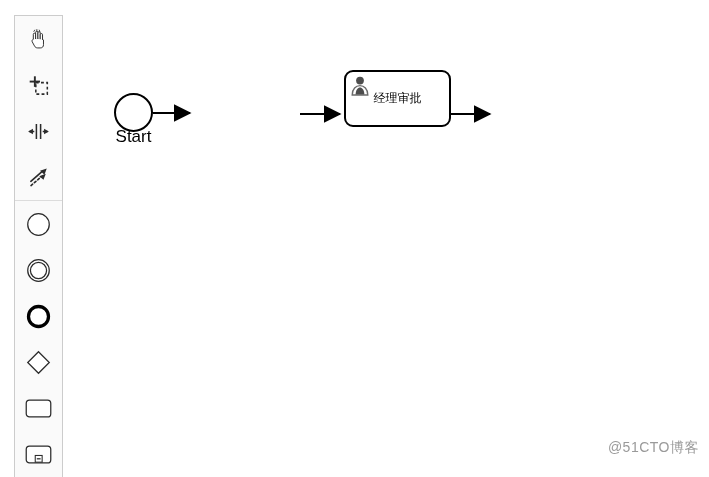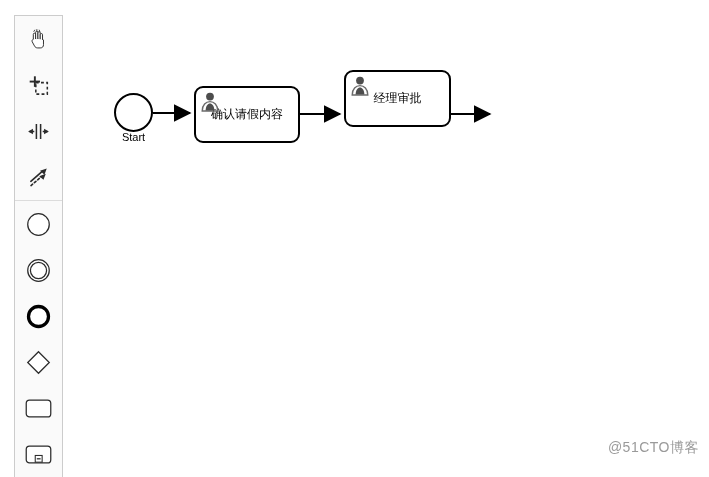--- a/index.html
+++ b/index.html
@@ -70,21 +70,21 @@
   }
   .event-start { border-width: 2px; }
   .event-end   { border-width: 4px; }
 
   .event-label {
     position: absolute;
     top: 100%;
     left: 50%;
     transform: translateX(-50%);
     margin-top: 1px;
-    font-size: 11px;
+    font-size: 17px;
     color: #000000;
     white-space: nowrap;
     line-height: 12px;
     font-family: "Liberation Sans", "DejaVu Sans", sans-serif;
   }
 
   
   .task {
     background: #ffffff;
     border: 2px solid #000000;
@@ -149,30 +149,20 @@
 
     <line x1="300" y1="114" x2="340" y2="114" stroke="#000000" stroke-width="2" marker-end="url(#seq-arrow)"></line>
 
     <line x1="451" y1="114" x2="490" y2="114" stroke="#000000" stroke-width="2" marker-end="url(#seq-arrow)"></line>
   </svg>
 
   <div class="shape event event-start" style="left:114px; top:93px; width:39px; height:39px;">
     <span class="event-label">Start</span>
   </div>
 
-  <div class="shape task" style="left:194px; top:86px; width:106px; height:57px;">
-    <span class="task-type-icon">
-      <svg viewBox="0 0 22 22" width="22" height="22" xmlns="http://www.w3.org/2000/svg">
-        <circle cx="11" cy="6.6" r="3.9" fill="#4d4d4d"></circle>
-        <path d="M 3.2 21 C 3.2 14.6 7.0 11.6 11 11.6 C 15 11.6 18.8 14.6 18.8 21 Z" fill="none" stroke="#6b6b6b" stroke-width="1.4"></path>
-        <path d="M 6.6 20.6 C 6.9 15.6 8.9 13.6 11 13.6 C 13.1 13.6 15.1 15.6 15.4 20.6 Z" fill="#4d4d4d"></path>
-      </svg>
-    </span>
-    <span class="task-label">确认请假内容</span>
-  </div>
 
   <div class="shape task" style="left:344px; top:70px; width:107px; height:57px;">
     <span class="task-type-icon">
       <svg viewBox="0 0 22 22" width="22" height="22" xmlns="http://www.w3.org/2000/svg">
         <circle cx="11" cy="6.6" r="3.9" fill="#4d4d4d"></circle>
         <path d="M 3.2 21 C 3.2 14.6 7.0 11.6 11 11.6 C 15 11.6 18.8 14.6 18.8 21 Z" fill="none" stroke="#6b6b6b" stroke-width="1.4"></path>
         <path d="M 6.6 20.6 C 6.9 15.6 8.9 13.6 11 13.6 C 13.1 13.6 15.1 15.6 15.4 20.6 Z" fill="#4d4d4d"></path>
       </svg>
     </span>
     <span class="task-label">经理审批</span>

